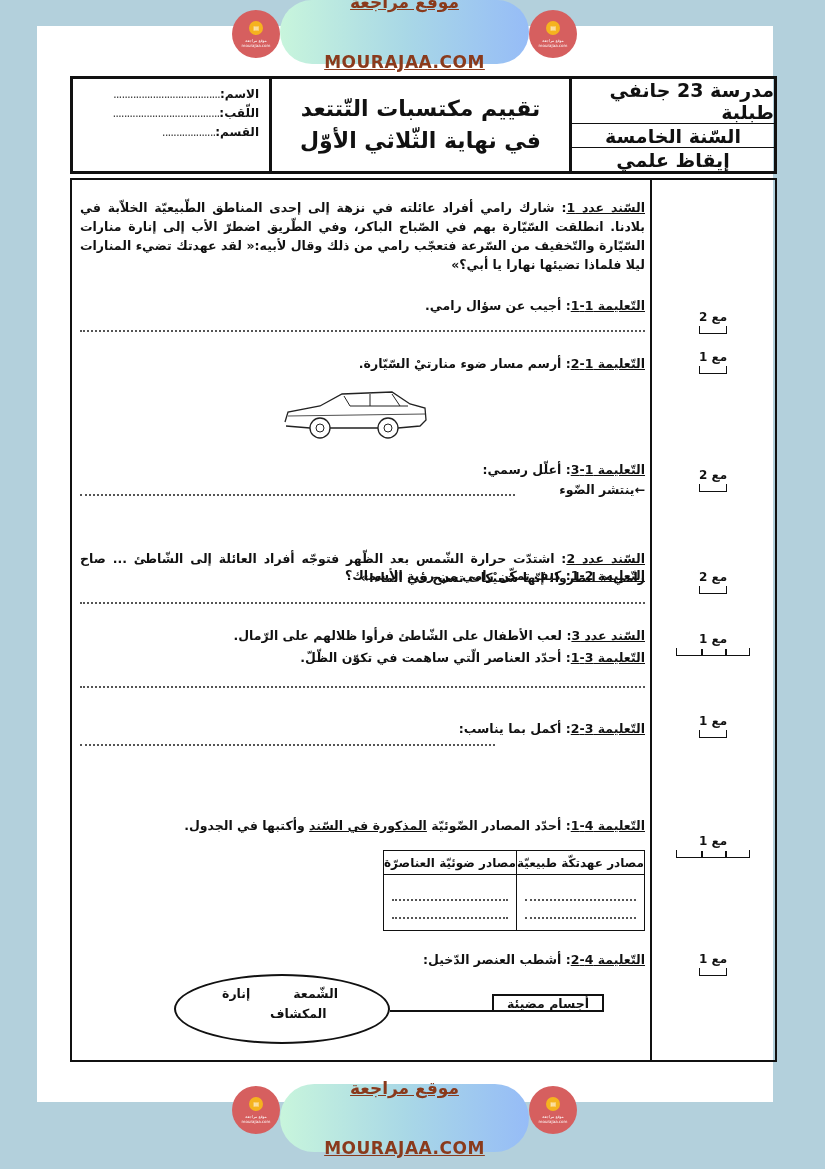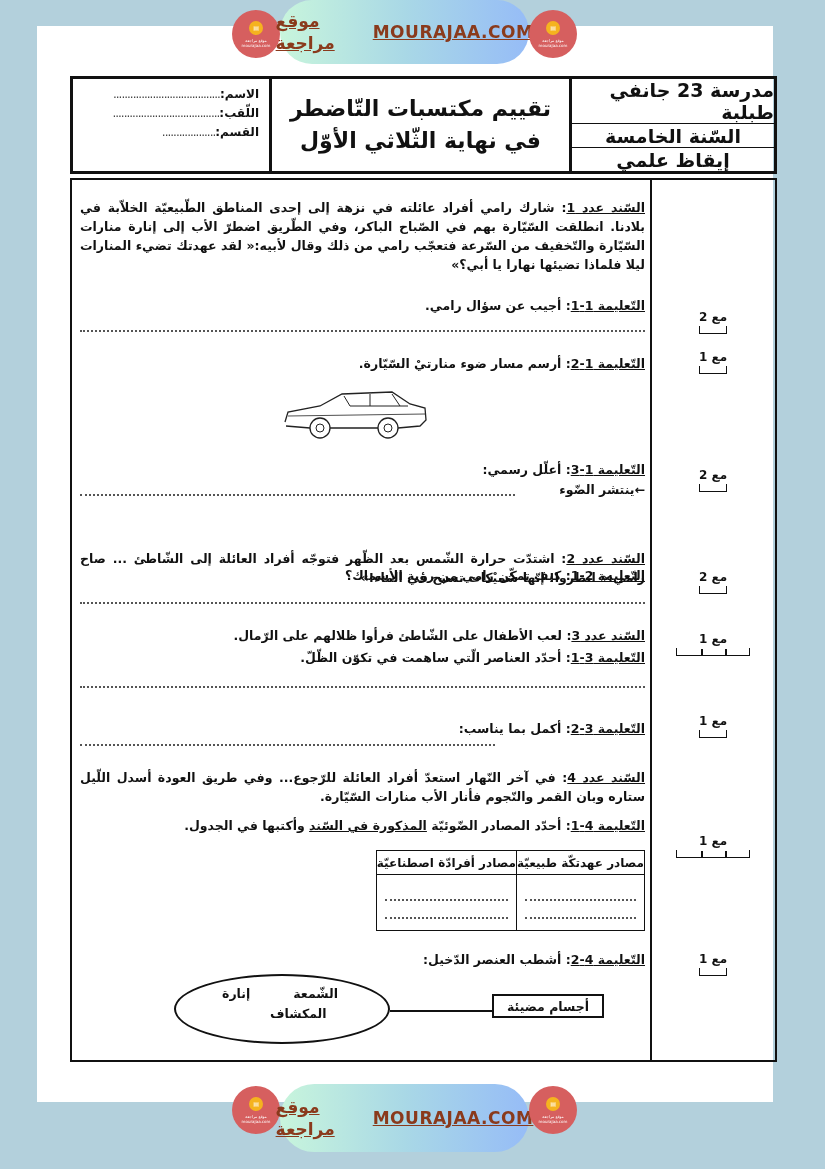--- a/index.html
+++ b/index.html
@@ -15,21 +15,21 @@
   }
   .banner {
     position: absolute; left: 232px; width: 345px; height: 64px;
   }
   .banner.top { top: 0; }
   .banner.bottom { top: 1084px; height: 68px; }
   .banner .pill {
     position: absolute; left: 48px; right: 48px; top: 0; bottom: 0;
     border-radius: 34px;
     background: linear-gradient(90deg, #c8f5dc 0%, #a9d8e6 50%, #96bcf7 100%);
-    display: flex; flex-direction: row; align-items: center; justify-content: center;
+    display: flex; flex-direction: column; align-items: center; justify-content: center;
     color: #8a3a1c; font-weight: bold; text-decoration: underline; gap: 38px;
   }
   .banner .pill .ar { font-size: 17px; line-height: 22px; }
   .banner .pill .en { font-size: 17px; line-height: 22px; letter-spacing: 0.5px; font-family: "DejaVu Sans", sans-serif; }
   .badge {
     position: absolute; top: 10px; width: 48px; height: 48px; border-radius: 50%;
     background: #d65f5f; display: flex; flex-direction: column; align-items: center; justify-content: center;
   }
   .banner.bottom .badge { top: 2px; }
   .badge.left { left: 0; }
@@ -130,21 +130,21 @@
   </div>
 </div>
 
 <div class="header">
   <div class="hdr-school">
     <div>مدرسة 23 جانفي طبلبة</div>
     <div>السّنة الخامسة</div>
     <div>إيقاظ علمي</div>
   </div>
   <div class="hdr-title">
-    <div>تقييم مكتسبات التّاضطر</div>
+    <div>تقييم مكتسبات التّتتعد</div>
     <div>في نهاية الثّلاثي الأوّل</div>
   </div>
   <div class="hdr-student">
     <div class="row">
       <span>الاسم:</span>
       <span class="dots">......................................</span>
     </div>
     <div class="row">
       <span>اللّقب:</span>
       <span class="dots">......................................</span>
@@ -237,32 +237,29 @@
     <div class="p" style="top:468px;">
       <span class="label">التّعليمة 3-1</span><span>: أحدّد العناصر الّتي ساهمت في تكوّن الظّلّ.</span>
     </div>
     <div class="dots-line" style="top:506px;"></div>
 
     <div class="p" style="top:530px;margin-top:9px;">
       <span class="label">التّعليمة 3-2</span><span>: أكمل بما يناسب:</span>
     </div>
     <div class="dots-line" style="top:564px; right:150px;"></div>
 
-    <div class="p" style="top:588px;">
-      <span class="label">السّند عدد 4</span><span>: في آخر النّهار استعدّ أفراد العائلة للرّجوع... وفي طريق العودة أسدل اللّيل ستاره وبان القمر والنّجوم فأنار الأب منارات السّيّارة.</span>
-    </div>
     <div class="p" style="top:636px;">
       <span class="label">التّعليمة 4-1</span><span>: أحدّد المصادر الضّوئيّة </span><span class="label">المذكورة في السّند</span><span> وأكتبها في الجدول.</span>
     </div>
 
     <table class="src" style="top:670px;">
       <tbody>
           <tr>
         <th>مصادر عهدتكّة طبيعيّة</th>
-        <th>مصادر أفرادّة اصطناعيّة</th>
+        <th>مصادر ضوئيّة العناصرّة</th>
       </tr>
       <tr>
         <td>
               <div class="dl"></div>
               <div class="dl"></div>
             </td>
         <td>
               <div class="dl"></div>
               <div class="dl"></div>
             </td>
@@ -273,21 +270,21 @@
     <div class="p" style="top:770px;">
       <span class="label">التّعليمة 4-2</span><span>: أشطب العنصر الدّخيل:</span>
     </div>
 
     <div class="ellipse" style="left:94px; top:794px; width:216px; height:70px;">
       <span style="right:50px; top:10px;">الشّمعة</span>
       <span style="left:46px; top:10px;">إنارة</span>
       <span style="left:94px; top:30px;">المكشاف</span>
     </div>
     <div class="connector" style="left:310px; top:830px; width:104px;"></div>
-    <div class="target-box" style="left:412px; top:814px; width:112px; height:24px;">أجسام مضيئة</div>
+    <div class="target-box" style="left:412px; top:814px; width:112px; height:18px;">أجسام مضيئة</div>
   </div>
 </div>
 
 <div class="banner bottom">
   <div class="badge left">
     <div class="dot">▤</div>
     <div class="txt">موقع مراجعة mourajaa.com</div>
   </div>
   <div class="pill">
     <div class="ar">موقع مراجعة</div>

